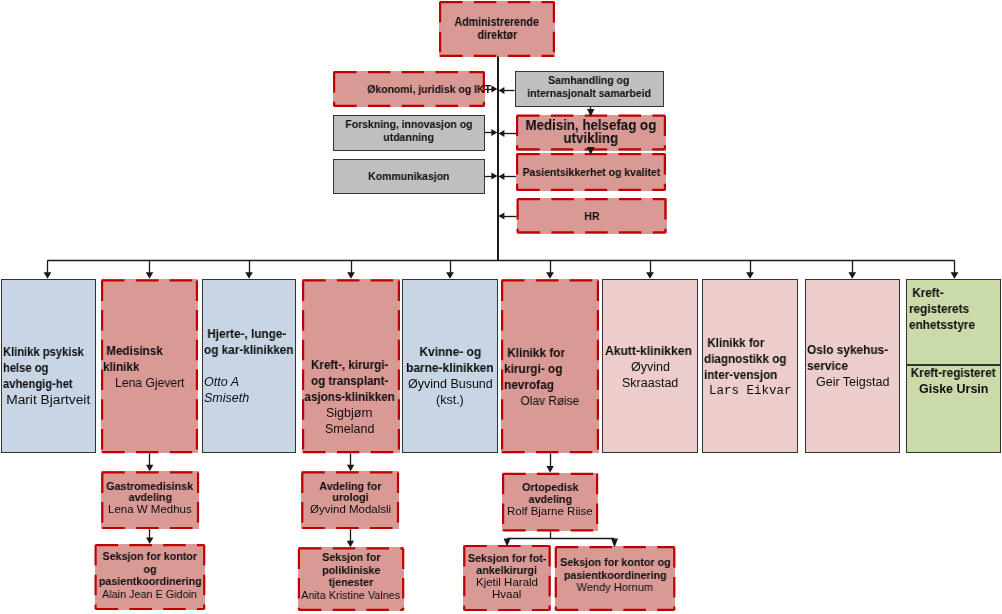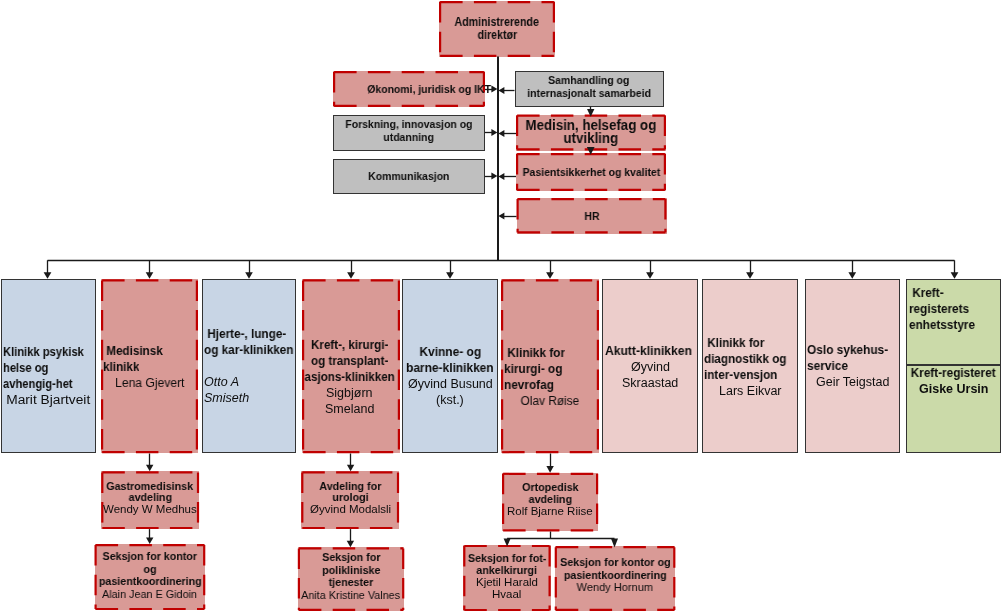--- a/index.html
+++ b/index.html
@@ -182,21 +182,21 @@
       <span class="tline c" style="height:16px;"><i style="transform:scaleX(0.97);">Lena Gjevert</i></span>
     </div>
 <div class="tblock" style="left:204.3px;top:325.5px;width:89.4px;font-size:12.5px;line-height:16px;">
       <span class="tline l b" style="height:16px;"><i style="transform:scaleX(0.94);"> Hjerte-, lunge-</i></span>
       <span class="tline l b" style="height:16px;"><i style="transform:scaleX(0.94);">og kar-klinikken</i></span>
       <span class="tline l" style="height:16px;"><i style=""></i></span>
       <span class="tline l it" style="height:16px;"><i style="">Otto A</i></span>
       <span class="tline l it" style="height:16px;"><i style="">Smiseth</i></span>
     </div>
 <div class="tblock" style="left:303.0px;top:336.5px;width:93.0px;font-size:12.5px;line-height:16px;">
-      <span class="tline c b" style="height:16px;"><i style="transform:scaleX(0.928);">Kreft-, kirurgi-</i></span>
+      <span class="tline c b" style="height:16px;margin-top:20px;"><i style="transform:scaleX(0.928);">Kreft-, kirurgi-</i></span>
       <span class="tline c b" style="height:16px;"><i style="transform:scaleX(0.928);">og transplant-</i></span>
       <span class="tline c b" style="height:16px;"><i style="transform:scaleX(0.928);">asjons-klinikken</i></span>
       <span class="tline c" style="height:16px;"><i style="">Sigbjørn</i></span>
       <span class="tline c" style="height:16px;"><i style="">Smeland</i></span>
     </div>
 <div class="tblock" style="left:404.5px;top:343.8px;width:91.0px;font-size:12.5px;line-height:16px;">
       <span class="tline c b" style="height:16px;"><i style="transform:scaleX(0.955);">Kvinne- og</i></span>
       <span class="tline c b" style="height:16px;"><i style="transform:scaleX(0.955);">barne-klinikken</i></span>
       <span class="tline c" style="height:16px;"><i style="">Øyvind Busund</i></span>
       <span class="tline c" style="height:16px;"><i style="">(kst.)</i></span>
@@ -209,40 +209,40 @@
     </div>
 <div class="tblock" style="left:604.5px;top:342.5px;width:91.0px;font-size:12.5px;line-height:16px;">
       <span class="tline l b" style="height:16px;"><i style="transform:scaleX(0.97);">Akutt-klinikken</i></span>
       <span class="tline c" style="height:16px;"><i style="">Øyvind</i></span>
       <span class="tline c" style="height:16px;"><i style="">Skraastad</i></span>
     </div>
 <div class="tblock" style="left:704.3px;top:335.0px;width:91.4px;font-size:12.5px;line-height:16px;">
       <span class="tline l b" style="height:16px;"><i style="transform:scaleX(0.935);"> Klinikk for</i></span>
       <span class="tline l b" style="height:16px;"><i style="transform:scaleX(0.935);">diagnostikk og</i></span>
       <span class="tline l b" style="height:16px;"><i style="transform:scaleX(0.935);">inter-vensjon</i></span>
-      <span class="tline c" style="height:16px;"><i style="">Lars Eikvar</i></span>
+      <span class="tline c" style="height:16px;font-family:Liberation Mono, monospace;"><i style="">Lars Eikvar</i></span>
     </div>
 <div class="tblock" style="left:807.0px;top:342.0px;width:90.5px;font-size:12.5px;line-height:16px;">
       <span class="tline l b" style="height:16px;"><i style="transform:scaleX(0.95);">Oslo sykehus-</i></span>
       <span class="tline l b" style="height:16px;"><i style="transform:scaleX(0.95);">service</i></span>
       <span class="tline c" style="height:16px;"><i style="">Geir Teigstad</i></span>
     </div>
 <div class="tblock" style="left:908.5px;top:285.0px;width:90.0px;font-size:12.5px;line-height:16px;">
       <span class="tline l b" style="height:16px;"><i style="transform:scaleX(0.94);"> Kreft-</i></span>
       <span class="tline l b" style="height:16px;"><i style="transform:scaleX(0.94);">registerets</i></span>
       <span class="tline l b" style="height:16px;"><i style="transform:scaleX(0.94);">enhetsstyre</i></span>
     </div>
 <div class="tblock" style="left:908.5px;top:365.0px;width:90.0px;font-size:12.5px;line-height:16px;">
       <span class="tline c b" style="height:16px;"><i style="transform:scaleX(0.94);">Kreft-registeret</i></span>
       <span class="tline c" style="height:16px;font-weight:bold;"><i style="">Giske Ursin</i></span>
     </div>
 <div class="tblock" style="left:103.7px;top:480.6px;width:92.9px;font-size:11.5px;line-height:11.9px;">
       <span class="tline c b" style="height:11.9px;"><i style="transform:scaleX(0.93);">Gastromedisinsk</i></span>
       <span class="tline c b" style="height:11.9px;"><i style="transform:scaleX(0.93);">avdeling</i></span>
-      <span class="tline c" style="height:11.9px;"><i style="">Wendy W Medhus</i></span>
+      <span class="tline c" style="height:11.9px;"><i style="">Lena W Medhus</i></span>
     </div>
 <div class="tblock" style="left:303.7px;top:480.6px;width:92.9px;font-size:11.5px;line-height:11.9px;">
       <span class="tline c b" style="height:11.9px;"><i style="transform:scaleX(0.93);">Avdeling for</i></span>
       <span class="tline c b" style="height:11.9px;"><i style="transform:scaleX(0.93);">urologi</i></span>
       <span class="tline c" style="height:11.9px;"><i style="">Øyvind Modalsli</i></span>
     </div>
 <div class="tblock" style="left:504.5px;top:482.0px;width:91.2px;font-size:11.5px;line-height:11.9px;">
       <span class="tline c b" style="height:11.9px;"><i style="transform:scaleX(0.93);">Ortopedisk</i></span>
       <span class="tline c b" style="height:11.9px;"><i style="transform:scaleX(0.93);">avdeling</i></span>
       <span class="tline c" style="height:11.9px;"><i style="">Rolf Bjarne Riise</i></span>

